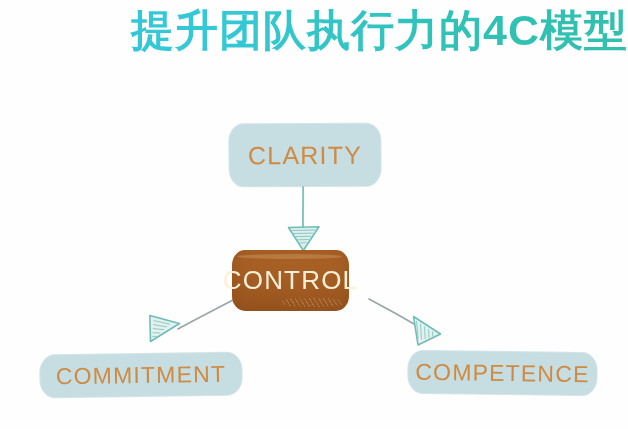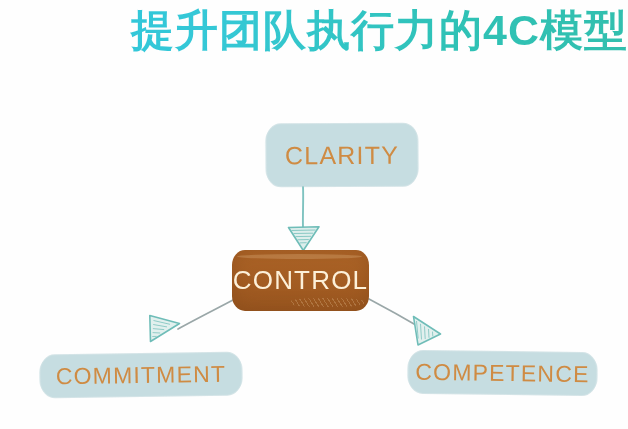--- a/index.html
+++ b/index.html
@@ -110,28 +110,28 @@
     border-radius: 40%;
     background: repeating-linear-gradient(58deg,
         rgba(232,196,150,0.28) 0px, rgba(232,196,150,0.28) 1px,
         rgba(232,196,150,0.0) 1px, rgba(232,196,150,0.0) 4px);
     z-index: 2;
     pointer-events: none;
   }
 
   
   #node-clarity     { left: 230px; top: 124px; width: 150px; height: 62px; font-size: 25px; }
-  #node-control     { left: 232px; top: 250px; width: 137px; height: 61px; font-size: 26px; text-align: center; }
+  #node-control     { left: 232px; top: 250px; width: 117px; height: 61px; font-size: 26px; text-align: center; }
   #node-commitment  { left: 41px;  top: 354px; width: 200px; height: 42px; font-size: 23px; }
   #node-competence  { left: 409px; top: 352px; width: 187px; height: 42px; font-size: 23px; }
 
   
   #node-commitment { transform: rotate(-0.9deg); }
   #node-competence { transform: rotate(0.8deg); }
-  #node-clarity    { transform: rotate(-0.3deg); margin-left: 37px; }
+  #node-clarity    { transform: rotate(-0.3deg); }
 </style>
 </head>
 <body>
 
 <div id="title">提升团队执行力的4C模型</div>
 
 <div id="diagram">
 
   <svg id="arrow-layer" viewBox="0 0 628 429">
 

